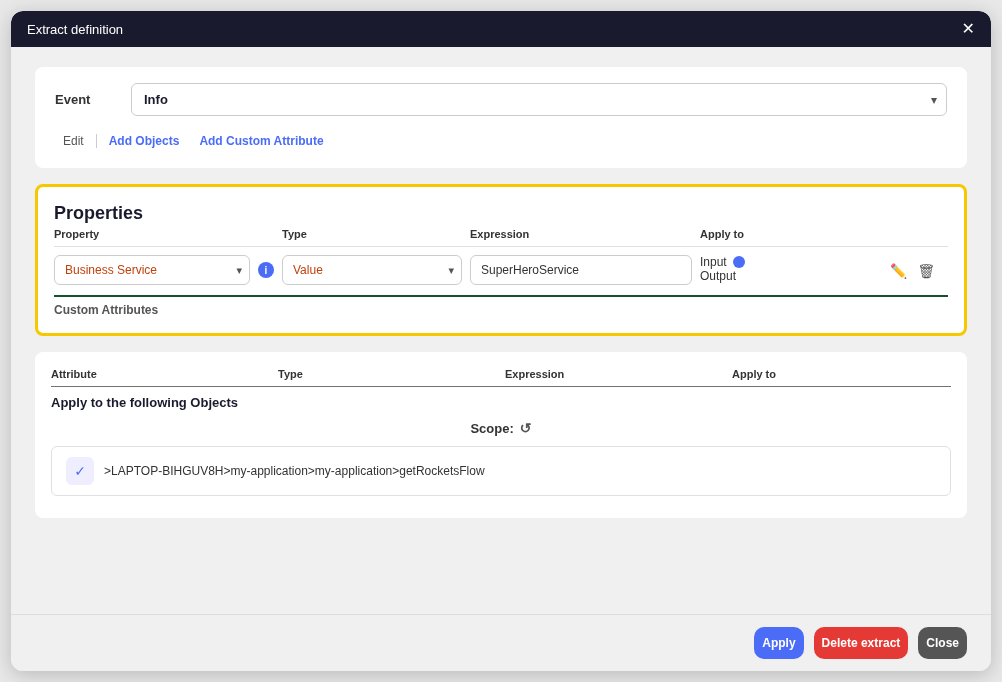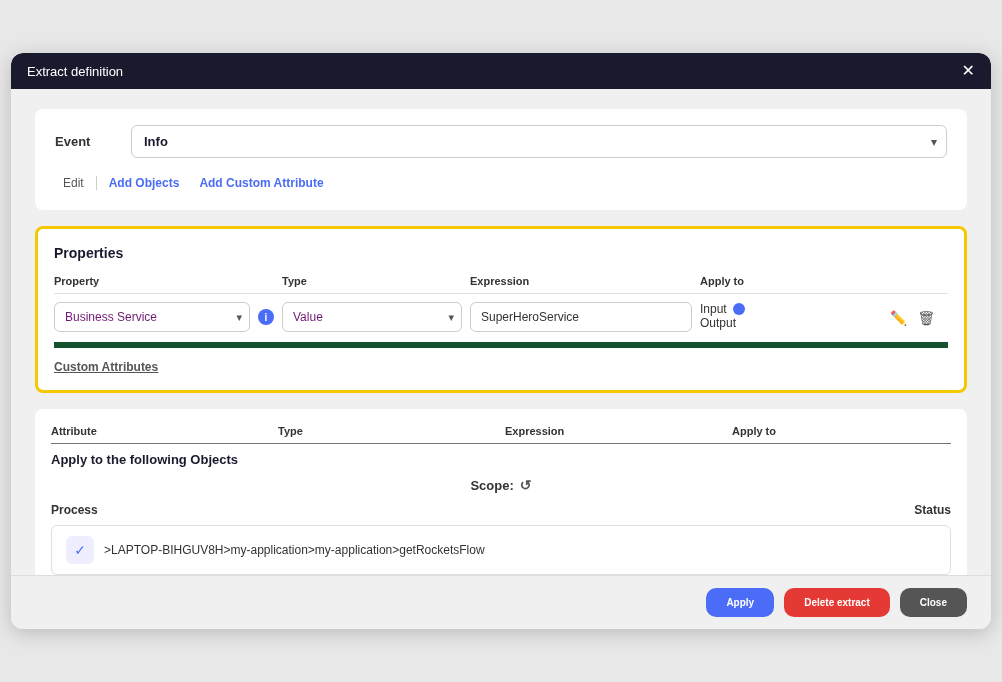--- a/index.html
+++ b/index.html
@@ -10,21 +10,21 @@
       height: 682px;
       overflow: hidden;
       display: flex;
       align-items: center;
       justify-content: center;
     }
     .modal {
       background: #f0f0f0;
       border-radius: 12px;
       width: 980px;
-      height: 576px;
+      height: 660px;
       position: relative;
       box-shadow: 0 4px 20px rgba(0,0,0,0.2);
       padding: 0;
       overflow: hidden;
     }
     .modal-header {
       background: #1a1a2e;
       padding: 10px 16px;
       border-radius: 12px 12px 0 0;
       display: flex;
@@ -122,24 +122,24 @@
     }
 
     
     .properties-section {
       border: 3px solid #f5c800;
       border-radius: 8px;
       background: white;
       padding: 16px;
     }
     .section-title {
-      font-size: 14px;
+      font-size: 18px;
       font-weight: 700;
       color: #1a1a2e;
-      margin-bottom: 10px;
+      margin-bottom: 0;
     }
     .table-header {
       display: grid;
       grid-template-columns: 220px 180px 1fr 180px 60px;
       gap: 8px;
       padding: 4px 0 6px 0;
       border-bottom: 1px solid #e0e0e0;
       margin-bottom: 8px;
     }
     .table-header-cell {
@@ -157,21 +157,21 @@
       position: relative;
       display: flex;
       align-items: center;
     }
     .prop-select-wrapper select {
       width: 100%;
       border: 1px solid #ccc;
       border-radius: 6px;
       padding: 7px 28px 7px 10px;
       font-size: 12px;
-      color: #701a75;
+      color: #c2410c;
       background: white;
       appearance: none;
       cursor: pointer;
       outline: none;
     }
     .prop-select-wrapper::after {
       content: '▾';
       position: absolute;
       right: 8px;
       top: 50%;
@@ -232,23 +232,22 @@
       cursor: pointer;
       color: #555;
       font-size: 14px;
       padding: 2px;
     }
     .custom-attrs-label {
       font-size: 12px;
       font-weight: 700;
       color: #555;
       margin-top: 10px;
-      padding-top: 12px;
-      border-top: 6px solid #14532d;
-      text-decoration: underline;
+      padding-top: 6px;
+      border-top: 2px solid #14532d;
     }
 
     
     .apply-objects-section {
       background: white;
       border-radius: 8px;
       padding: 16px;
     }
     .attrs-table-header {
       display: grid;
@@ -324,23 +323,23 @@
       right: 0;
       background: #f0f0f0;
       border-top: 1px solid #ddd;
       padding: 12px 24px;
       display: flex;
       align-items: center;
       justify-content: flex-end;
       gap: 10px;
     }
     .btn {
-      padding: 9px 20px;
+      padding: 9px 8px;
       border-radius: 10px;
-      font-size: 10px;
+      font-size: 12px;
       font-weight: 600;
       cursor: pointer;
       border: none;
       outline: none;
     }
     .btn-primary {
       background: #4a6cf7;
       color: white;
     }
     .btn-danger {
@@ -441,24 +440,20 @@
         <span class="table-header-cell">Expression</span>
         <span class="table-header-cell">Apply to</span>
       </div>
       <div class="apply-objects-title">Apply to the following Objects</div>
 
       <div class="scope-row">
         <span>Scope:</span>
         <span class="scope-refresh">↺</span>
       </div>
 
-      <div class="process-header">
-        <span>Process</span>
-        <span>Status</span>
-      </div>
 
       <div class="process-item">
         <div class="check-box">✓</div>
         <span class="process-text">&gt;LAPTOP-BIHGUV8H&gt;my-application&gt;my-application&gt;getRocketsFlow</span>
       </div>
     </div>
 
     <div style="height:50px;"></div>
   </div>
 

